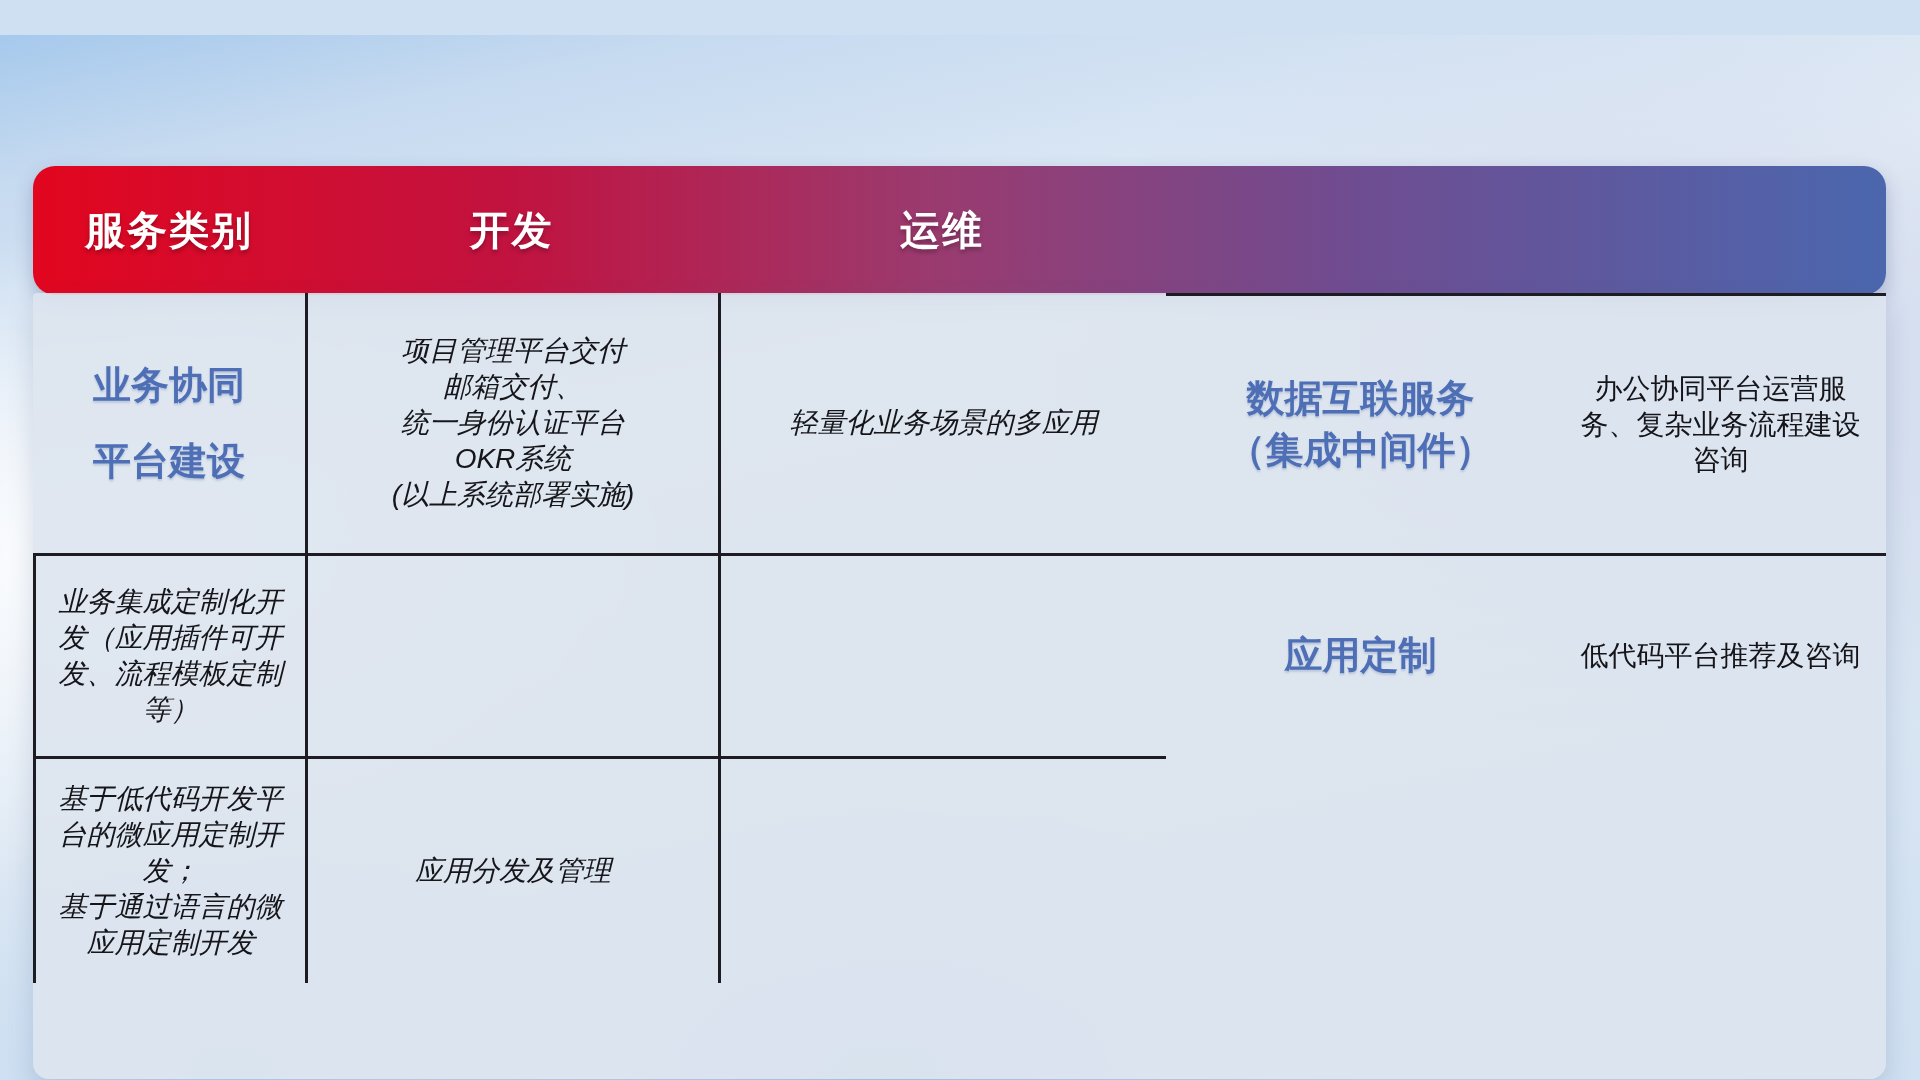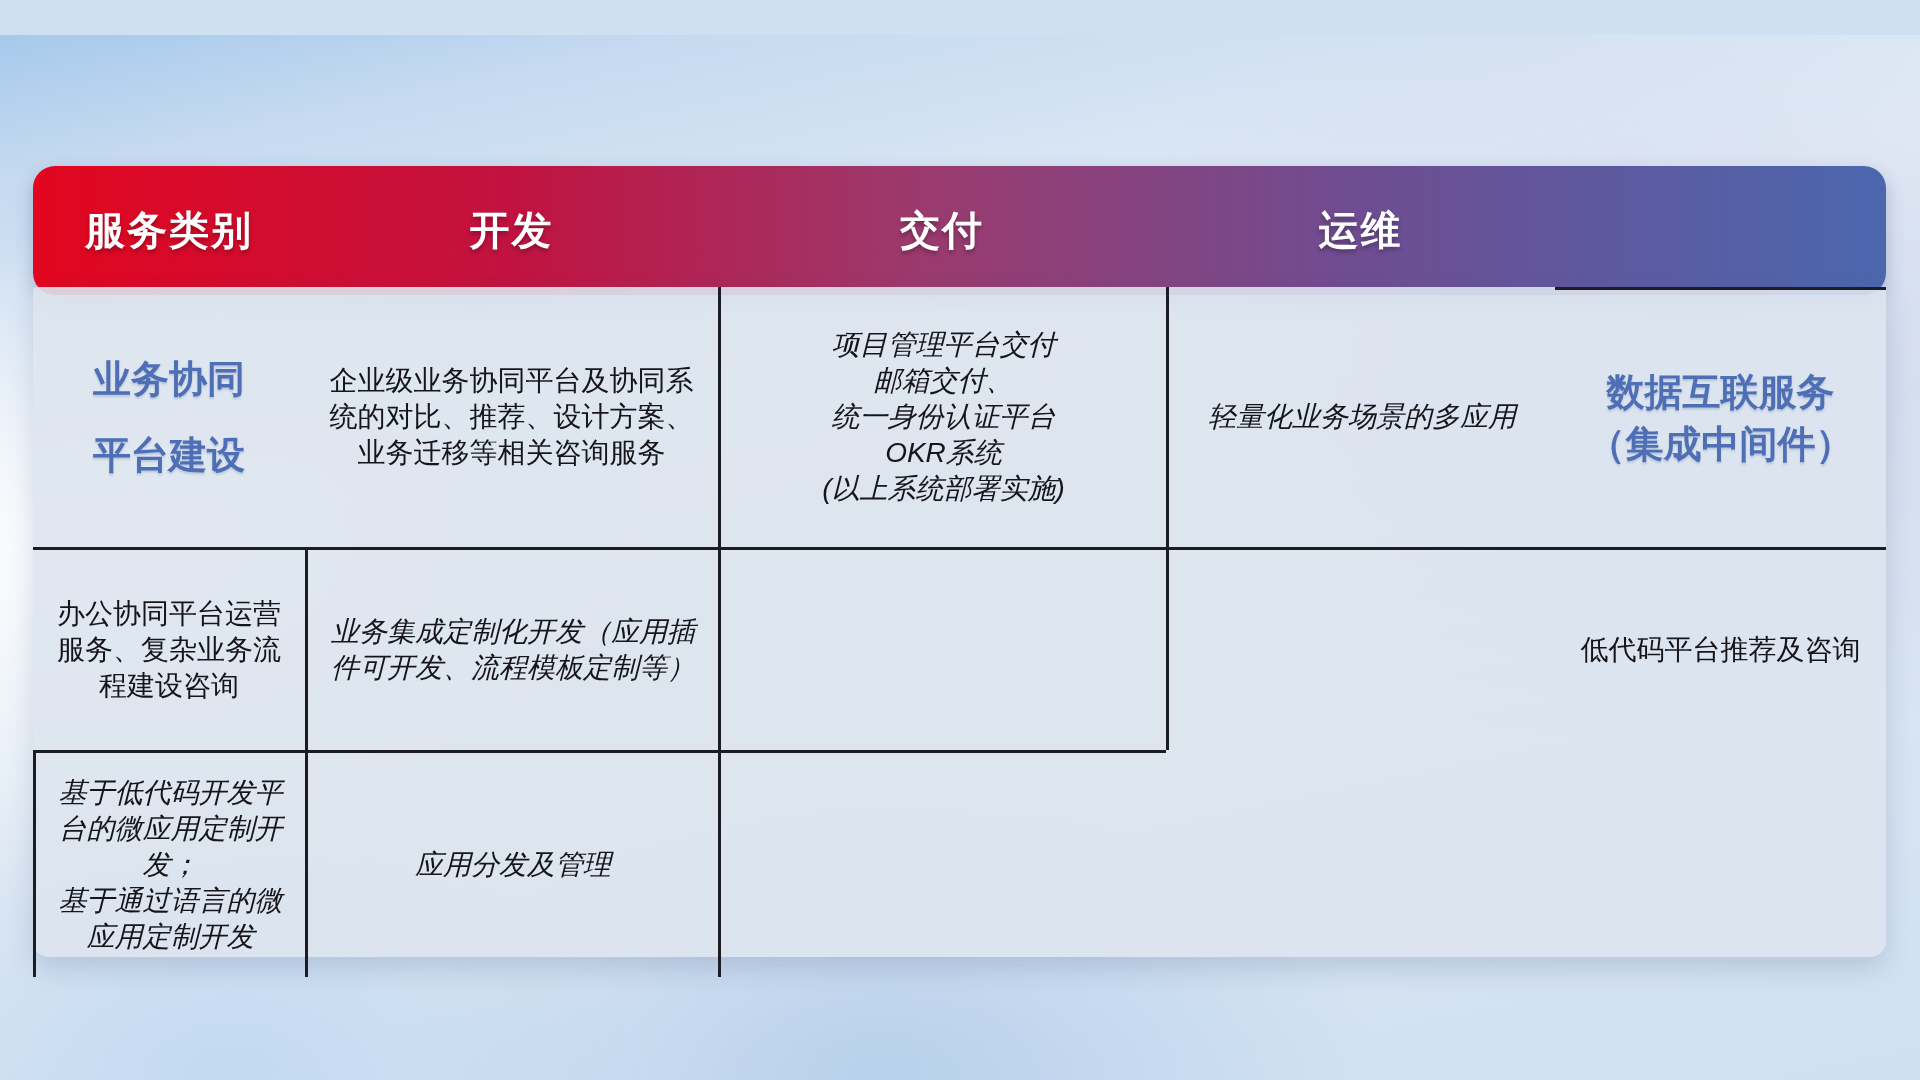--- a/index.html
+++ b/index.html
@@ -37,22 +37,22 @@
   }
   .th{
     text-align:center;
     color:#ffffff;
     font-size:40px;font-weight:bold;
     letter-spacing:2px;
     text-shadow:0 3px 4px rgba(0,0,0,0.28);
   }
   
   .tbody{
-    position:absolute;left:33px;top:252px;
-    width:1853px;height:670px;
+    position:absolute;left:33px;top:258px;
+    width:1853px;height:786px;
     background:rgba(221,228,238,0.90);
     border-radius:4px 4px 16px 16px;
     box-shadow:0 12px 26px rgba(70,90,130,0.20);
     display:grid;
     grid-template-columns:272px 413px 448px 389px 331px;
     grid-template-rows:260px 203px 227px;
   }
   .cell{
     display:flex;align-items:center;justify-content:center;
     text-align:center;
@@ -74,43 +74,42 @@
   .cat.wide{line-height:2.0;}
 </style>
 </head>
 <body>
 
 <div class="stage">
 
   <div class="thead">
     <div class="th">服务类别</div>
     <div class="th">开发</div>
-    <div class="th">交付</div>
     <div class="th">运维</div>
   </div>
 
   <div class="tbody">
 
     <div class="cell cat wide">业务协同
 平台建设</div>
-    <div class="cell">企业级业务协同平台及协同系统的对比、推荐、设计方案、业务迁移等相关咨询服务</div>
     <div class="cell bl">项目管理平台交付
 邮箱交付、
 统一身份认证平台
 OKR系统
 (以上系统部署实施)</div>
     <div class="cell bl">轻量化业务场景的多应用</div>
 
     <div class="cell cat bt">数据互联服务
 （集成中间件）</div>
     <div class="cell bt">办公协同平台运营服务、复杂业务流程建设咨询</div>
     <div class="cell bl bt">业务集成定制化开发（应用插件可开发、流程模板定制等）</div>
     <div class="cell bl bt"></div>
     <div class="cell bl bt"></div>
 
+    <div class="cell cat bt">应用定制</div>
     <div class="cell bt">低代码平台推荐及咨询</div>
     <div class="cell bl bt">基于低代码开发平台的微应用定制开发；
 基于通过语言的微应用定制开发</div>
     <div class="cell bl bt">应用分发及管理</div>
     <div class="cell bl bt"></div>
   </div>
 
 </div>
 
 </body></html>

